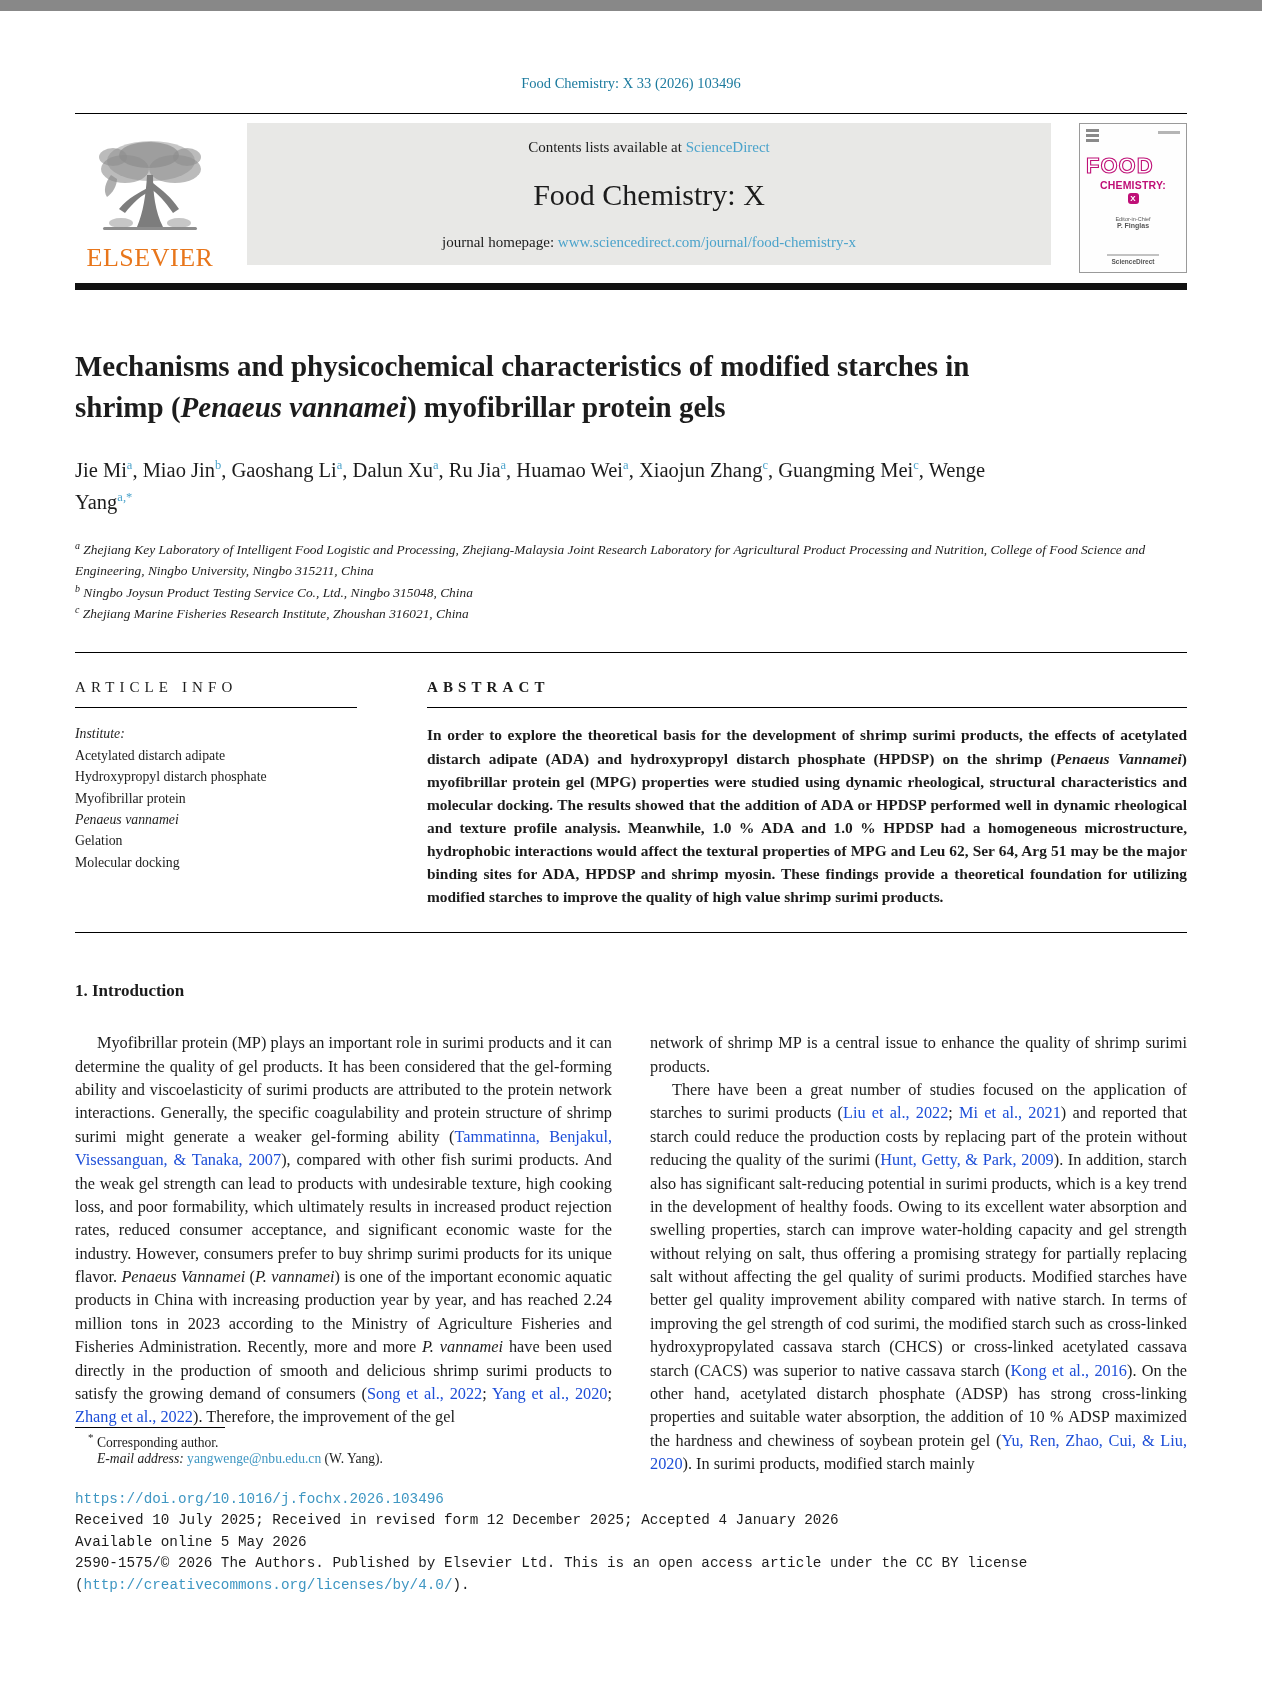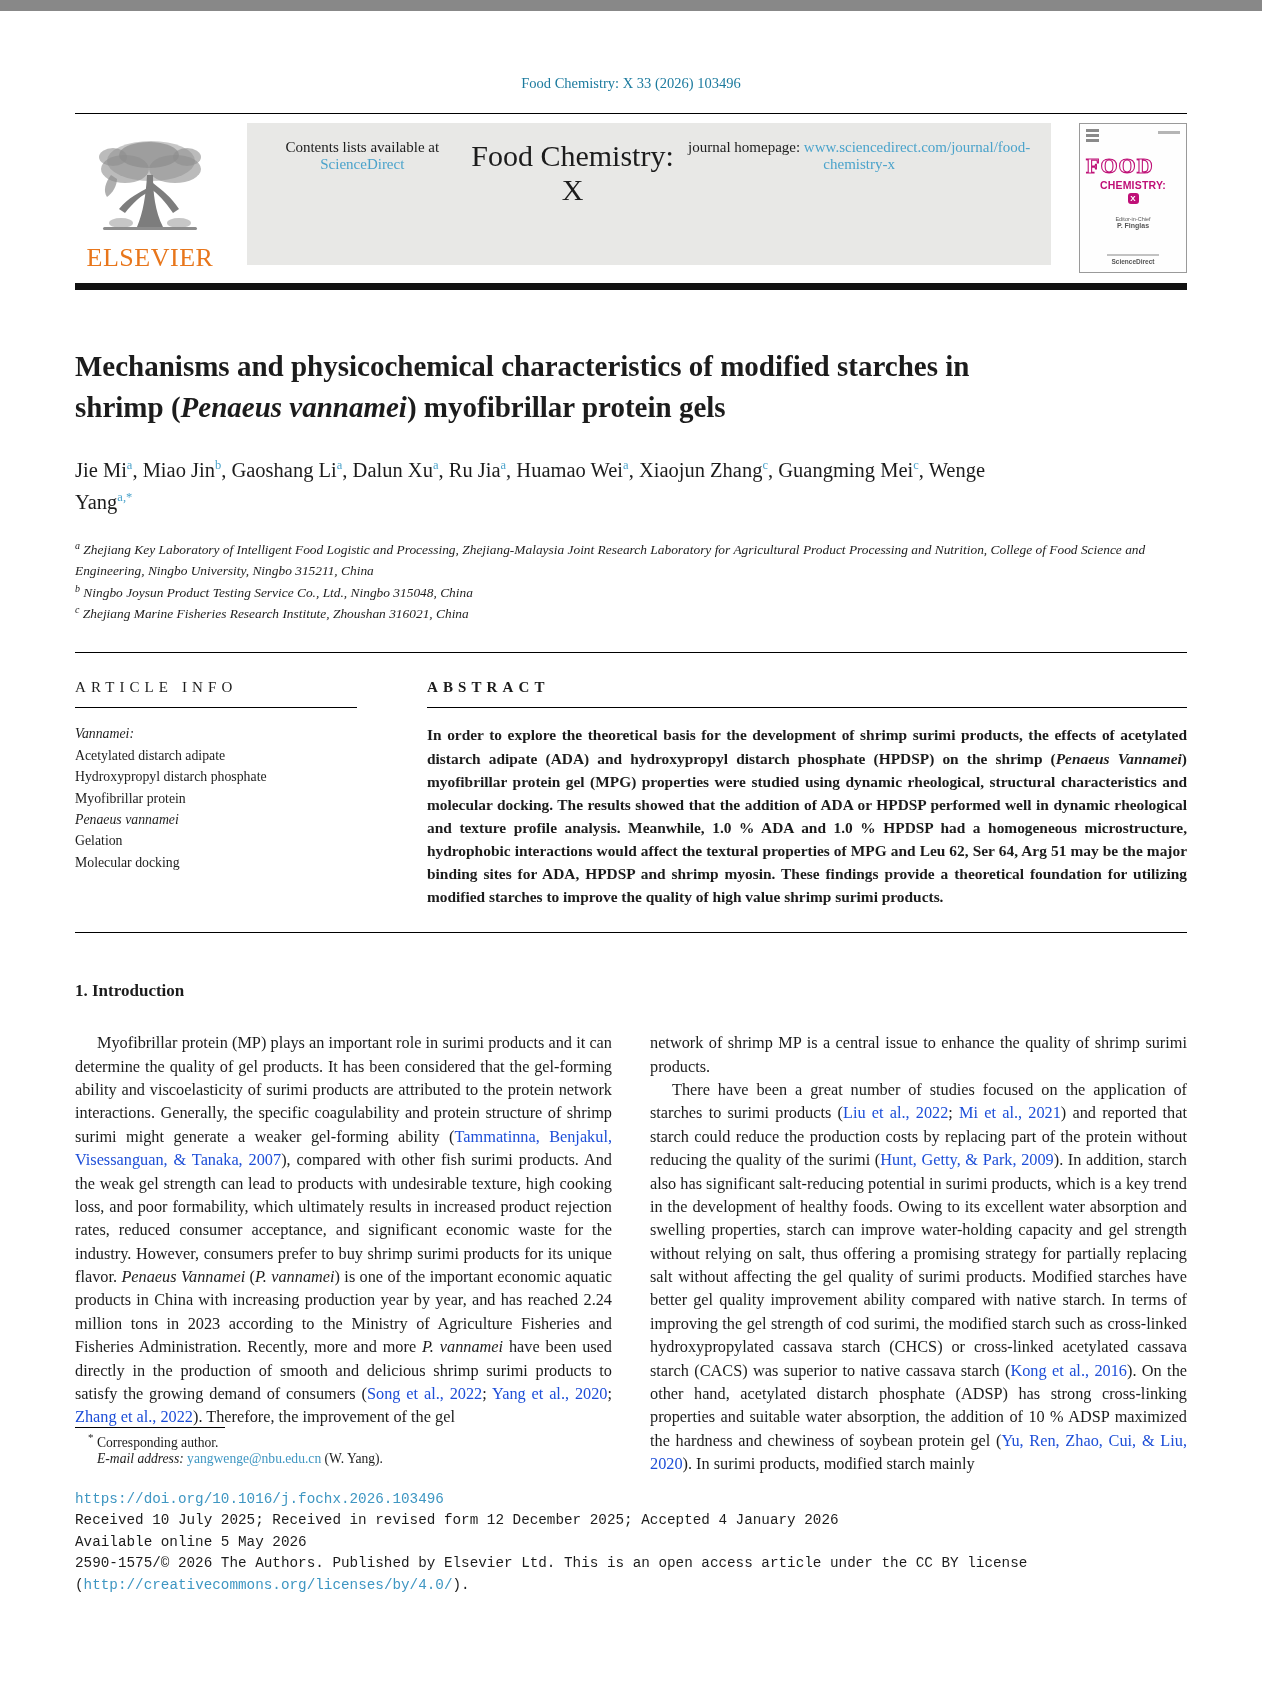--- a/index.html
+++ b/index.html
@@ -12,34 +12,34 @@
 
   
   .top-citation { padding-top:64px; text-align:center; font-size:14.5px; color:#1b7a9e; }
 
   
   .top-rule { border-top:1.5px solid #000; margin-top:21px; }
   .masthead { display:flex; margin-top:9px; }
   .logo-block { width:150px; display:flex; flex-direction:column; align-items:center; justify-content:flex-end; }
   .logo-word { color:#e8761b; font-size:26px; letter-spacing:.5px; margin-top:2px; }
   .masthead-mid { flex:1; background:#e8e8e6; margin-left:22px; height:142px;
-    display:flex; flex-direction:row; justify-content:space-between; text-align:center; padding:16px 8px 14px; }
+    display:flex; flex-direction:column; justify-content:space-between; text-align:center; padding:16px 8px 14px; }
   .contents-line { font-size:15px; }
   .link-blue { color:#3e96c2; text-decoration:none; }
   .link-light { color:#4ba3cb; text-decoration:none; }
   .journal-name { font-size:30px; }
   .homepage-line { font-size:15px; }
 
   
   .cover { width:108px; height:150px; margin-left:28px; border:1px solid #9a9a9a; background:#fefefe;
     position:relative; padding:5px 6px; font-family:"Liberation Sans", sans-serif; }
   .cover-minilogo { width:13px; height:16px; display:flex; flex-direction:column; gap:2px; }
   .cover-minilogo span { display:block; height:3px; background:#8a8a8a; }
   .cover-issn { position:absolute; top:7px; right:6px; width:22px; height:3px; background:#b5b5b5; }
-  .cover-food { margin-top:10px; font-size:22px; font-weight:bold; letter-spacing:1px; color:#bf1077; line-height:1;font-family:Liberation Serif, serif; }
+  .cover-food { margin-top:10px; font-size:22px; font-weight:bold; letter-spacing:1px; color:#bf1077; line-height:1; }
   @supports (-webkit-text-stroke: 1px black) {
     .cover-food { color:#ffffff; -webkit-text-stroke:1.1px #bf1077; }
   }
   .cover-chem { font-size:10.5px; font-weight:bold; color:#bf1077; letter-spacing:.2px; display:flex; align-items:center; gap:2px; margin-top:2px;flex-direction:column; }
   .cover-x-badge { display:inline-flex; width:11px; height:11px; background:#bf1077; color:#fff; border-radius:3px;
     align-items:center; justify-content:center; font-size:8px; font-weight:bold; }
   .cover-editor { margin-top:12px; text-align:center; color:#555; }
   .cover-editor .lbl { font-size:5.5px; }
   .cover-editor .nm { font-size:7px; font-weight:bold; }
   .cover-footer { position:absolute; bottom:7px; left:0; right:0; text-align:center; }
@@ -166,21 +166,21 @@
       <div><sup class="aff-sup">b</sup> <span>Ningbo Joysun Product Testing Service Co., Ltd., Ningbo 315048, China</span></div>
       <div><sup class="aff-sup">c</sup> <span>Zhejiang Marine Fisheries Research Institute, Zhoushan 316021, China</span></div>
     </div>
 
     <div class="info-top-rule"></div>
 
     <div class="info-grid">
       <div class="info-left">
         <div class="info-heading">ARTICLE INFO</div>
         <div class="head-rule"></div>
-        <div class="kw-label">Vannamei:</div>
+        <div class="kw-label">Institute:</div>
         <ul class="keywords">
           <li>Acetylated distarch adipate</li>
           <li>Hydroxypropyl distarch phosphate</li>
           <li>Myofibrillar protein</li>
           <li class="kw-italic">Penaeus vannamei</li>
           <li>Gelation</li>
           <li>Molecular docking</li>
         </ul>
       </div>
       <div class="info-right">

